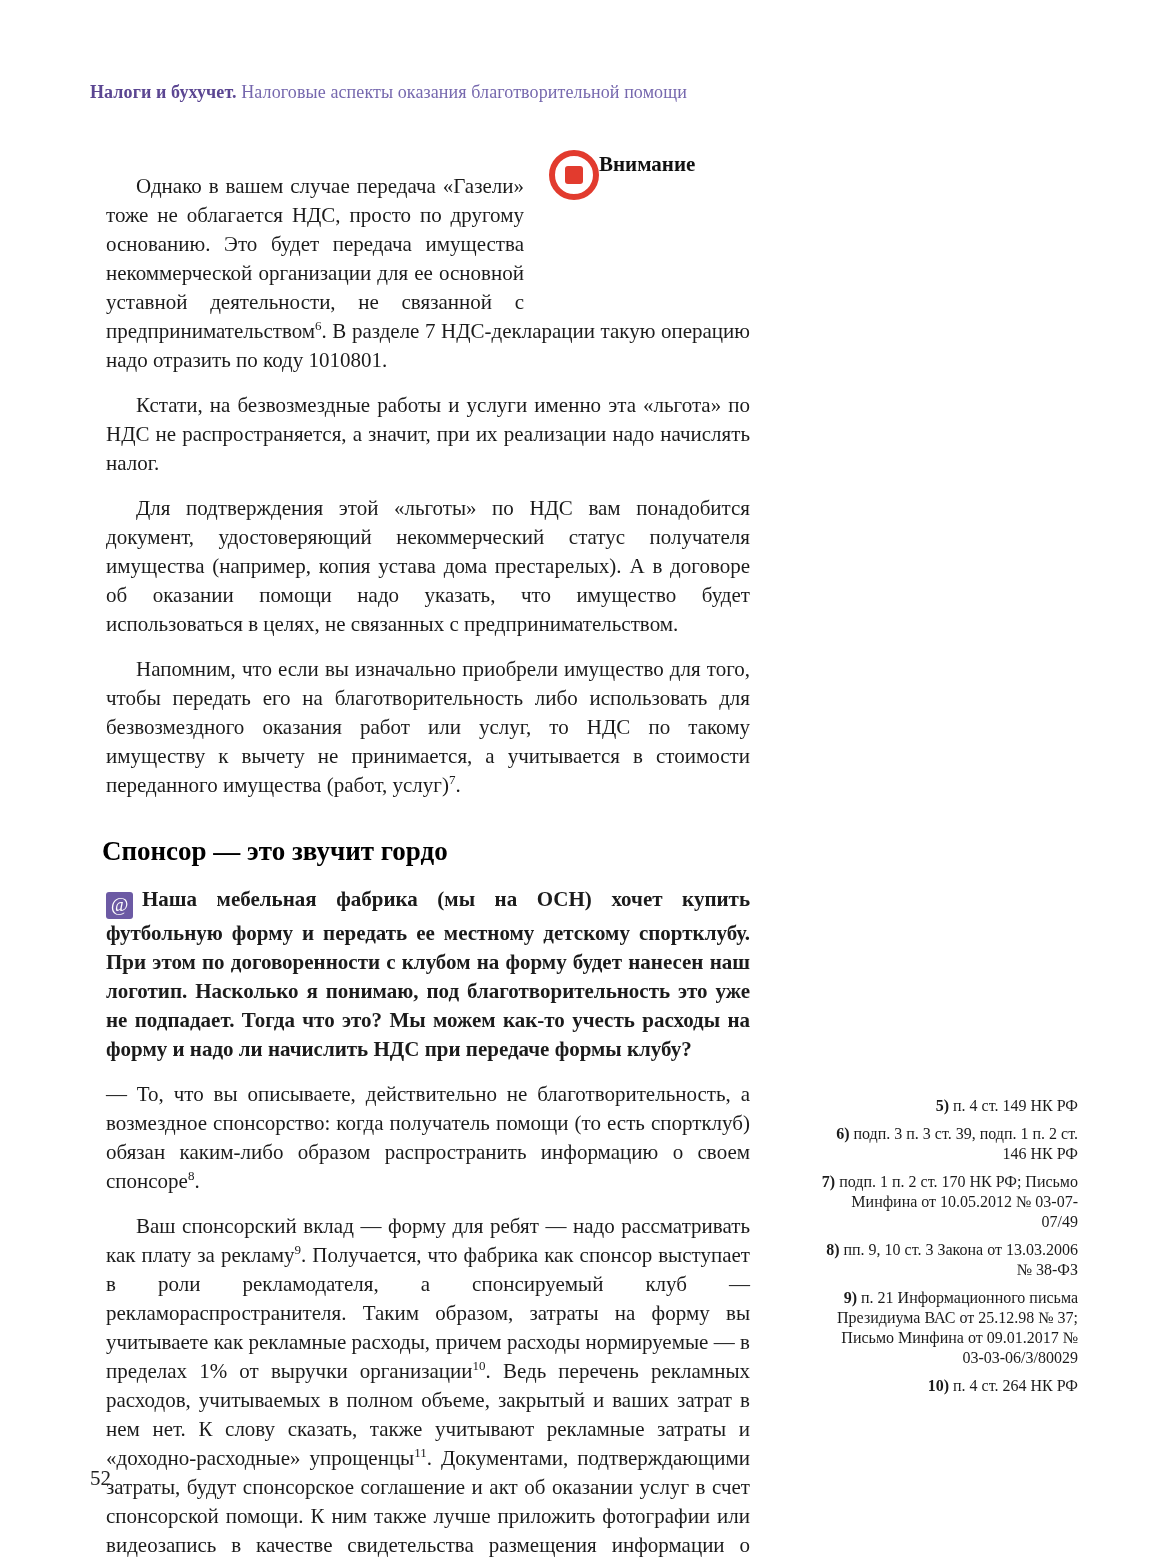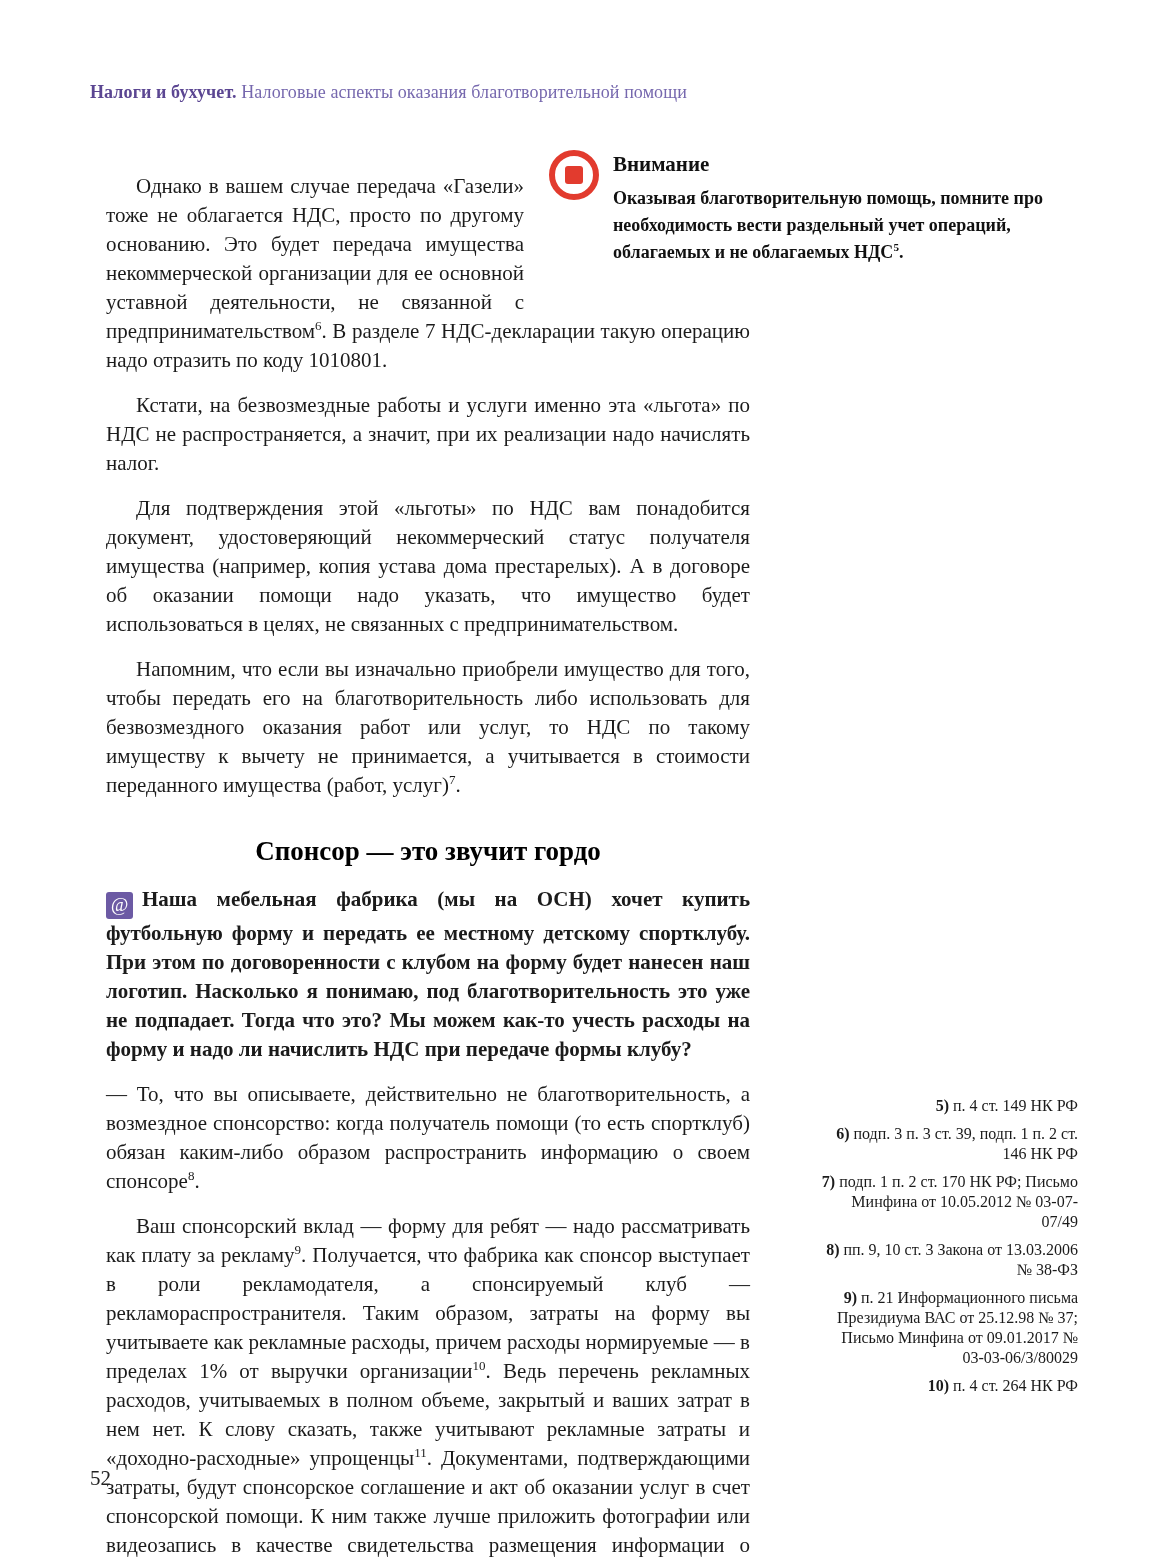--- a/index.html
+++ b/index.html
@@ -8,34 +8,34 @@
     font-family:"Liberation Serif","DejaVu Serif",serif;color:#1b1b1b;
   }
   .page{position:absolute;inset:0;}
 
   
   .hdr{position:absolute;left:90px;top:82px;width:980px;font-size:18px;letter-spacing:.1px;}
   .hdr-bold{font-weight:bold;color:#5b4692;}
   .hdr-rest{color:#7668ae;}
 
   
-  .callout{position:absolute;left:549px;top:150px;width:492px;display:flex;gap:14px;}
+  .callout{position:absolute;left:549px;top:150px;width:492px;display:flex;}
   .c-icon{flex:0 0 auto;width:38px;height:38px;border:6px solid #e23b2e;border-radius:50%;
           display:flex;align-items:center;justify-content:center;background:#fff;}
   .c-icon-sq{width:18px;height:18px;background:#e23b2e;border-radius:3px;}
   .c-title{font-weight:bold;font-size:21px;color:#111;margin:2px 0 8px;}
   .c-body{font-weight:bold;font-size:18px;line-height:27px;color:#111;width:436px;}
 
   
   .col{position:absolute;left:90px;top:156px;width:676px;font-size:21px;line-height:29px;
        text-align:justify;}
   .col p{margin:16px;text-indent:30px;}
   .col p.noindent{text-indent:0;}
-  .col h2{font-size:27px;line-height:34px;font-weight:bold;color:#000;margin:34px 0 17px;
-          text-indent:0;text-align:center;}
+  .col h2{font-size:27px;line-height:34px;font-weight:bold;color:#000;margin:34px 12px 17px;
+          text-indent:0;text-align:left;}
   .q{font-weight:bold;text-indent:0 !important;}
   .wrap-spacer{float:right;width:242px;height:146px;}
   sup{font-size:0.62em;line-height:0;vertical-align:super;}
   .at-icon{display:inline-block;width:27px;height:27px;background:#6c5aa4;color:#fff;
            border-radius:3px;text-align:center;line-height:26px;font-size:19px;font-style:italic;
            font-family:"Liberation Serif",serif;margin-right:9px;vertical-align:-5px;
            text-indent:0;font-weight:normal;}
 
   
   .fns{position:absolute;left:820px;top:1096px;width:258px;font-size:16px;line-height:20px;
@@ -55,21 +55,20 @@
     <span class="hdr-bold">Налоги и бухучет.</span>
     <span class="hdr-rest">Налоговые аспекты оказания благотворительной помощи</span>
   </div>
 
   <div class="callout">
     <div class="c-icon">
       <div class="c-icon-sq"></div>
     </div>
     <div class="c-text">
       <div class="c-title">Внимание</div>
-      <div class="c-body">Оказывая благотворительную помощь, помните про необходимость вести раздельный учет операций, облагаемых и не облагаемых НДС<sup>5</sup>.</div>
     </div>
   </div>
 
   <div class="col">
     <div class="wrap-spacer"></div>
     <div id="article">
         <p>Однако в вашем случае передача «Газели» тоже не облагается НДС, просто по другому основанию. Это будет передача имущества некоммерческой организации для ее основной уставной деятельности,  не связанной с предпринимательством<sup>6</sup>. В разделе 7 НДС-декларации такую операцию надо отразить по коду 1010801.</p>
         <p>Кстати, на безвозмездные работы и услуги именно эта «льгота» по НДС не распространяется, а значит, при их реализации надо начислять налог.</p>
         <p>Для подтверждения этой «льготы» по НДС вам понадобится документ, удостоверяющий некоммерческий статус получателя имущества (например, копия устава дома престарелых). А в договоре об оказании помощи надо указать, что имущество будет использоваться в целях, не связанных с предпринимательством.</p>
         <p>Напомним, что если вы изначально приобрели имущество для того, чтобы передать его на благотворительность либо использовать для безвозмездного оказания работ или услуг, то НДС по такому имуществу к вычету не принимается, а учитывается в стоимости переданного имущества (работ, услуг)<sup>7</sup>.</p>

